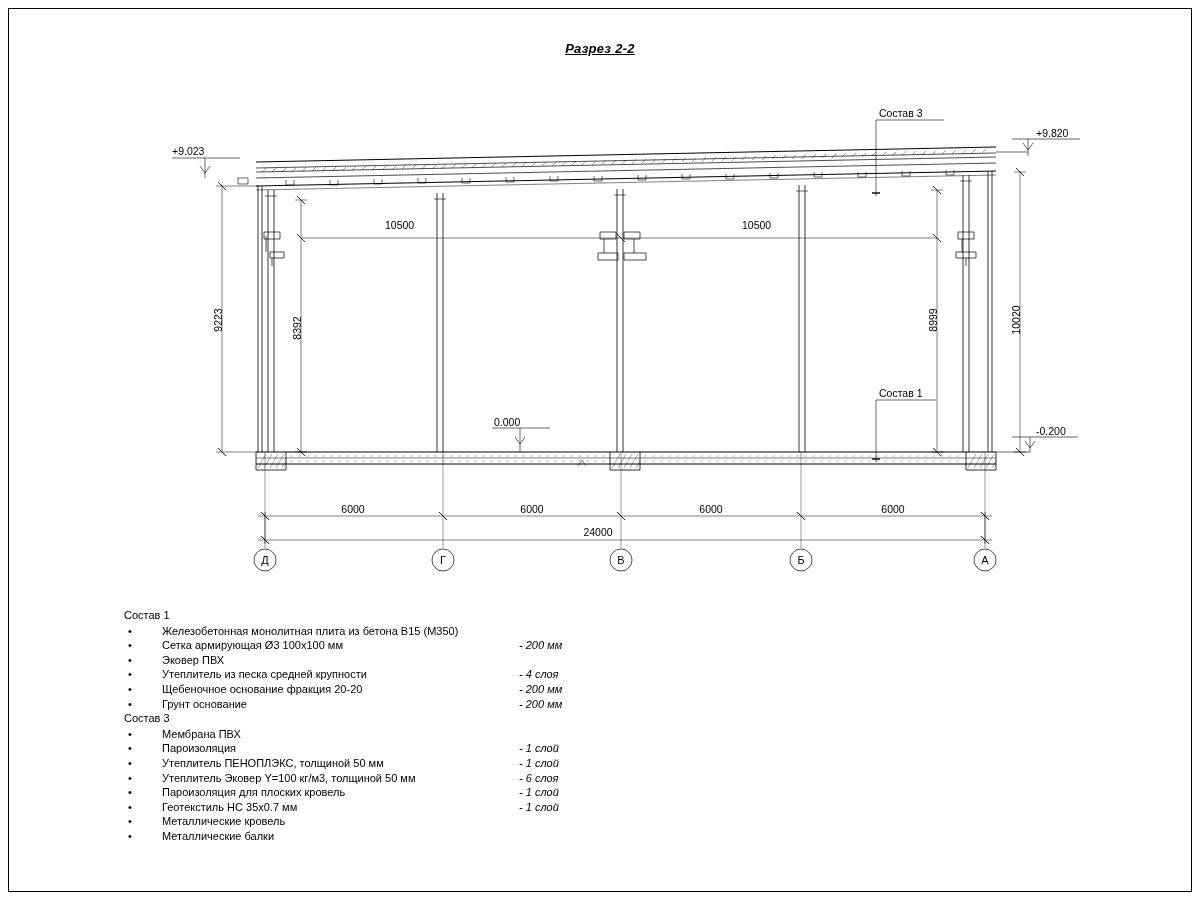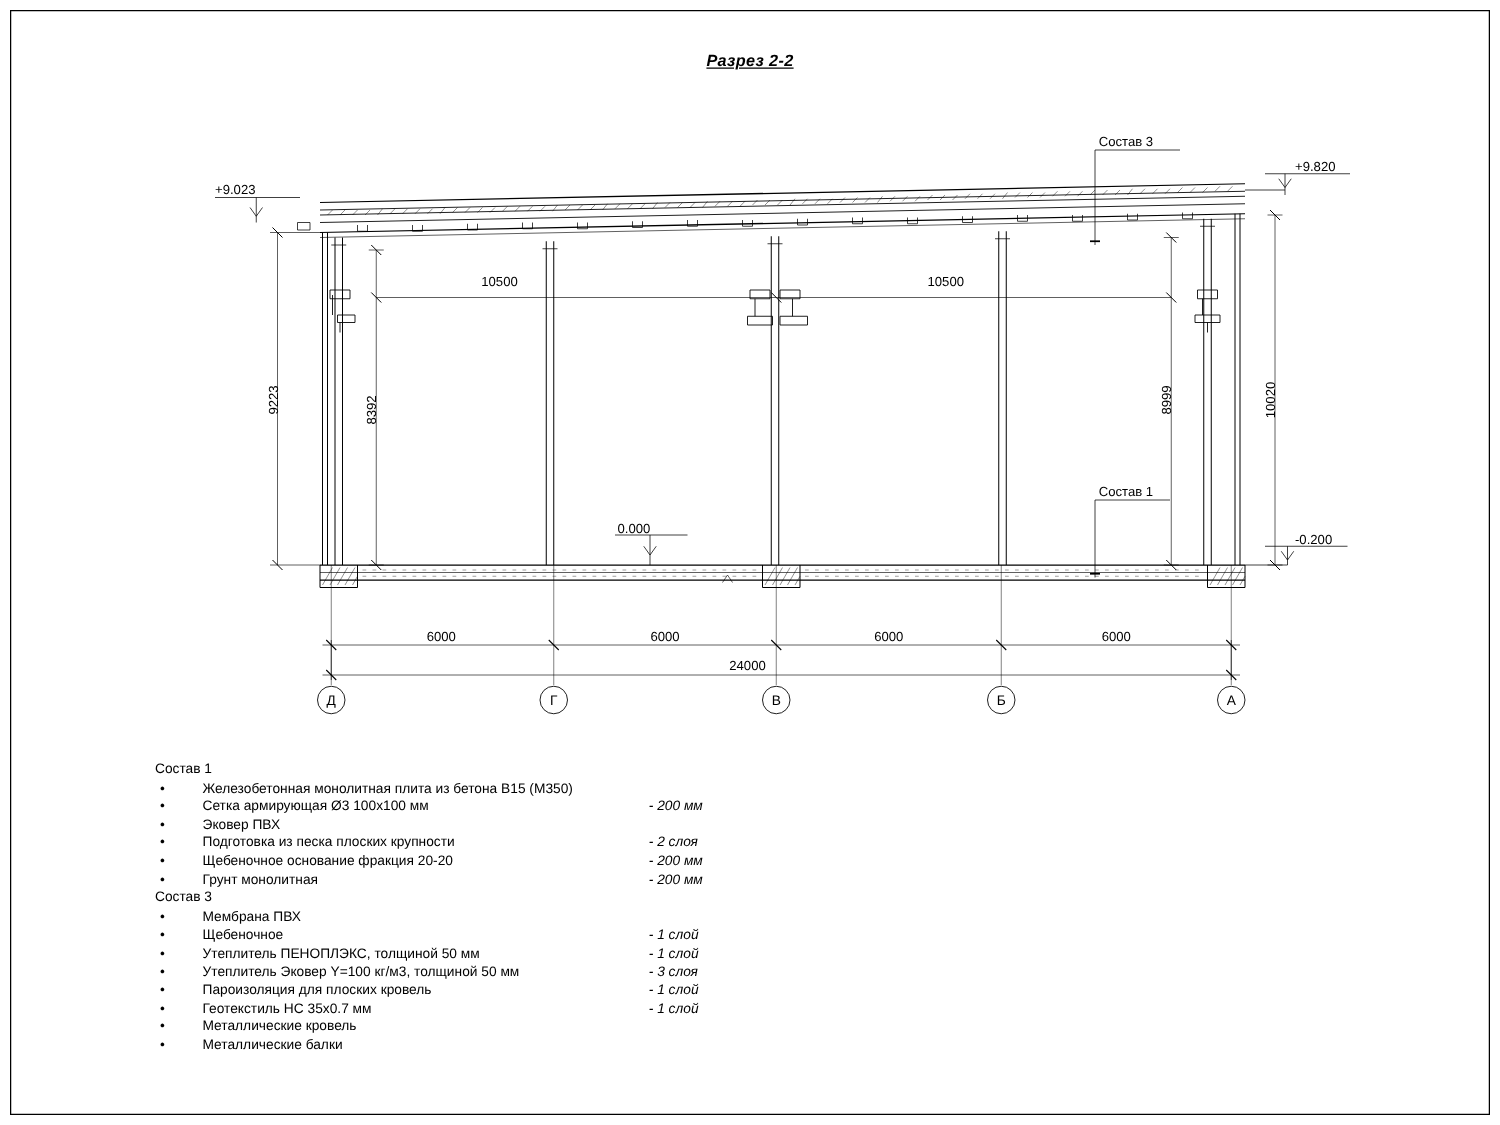--- a/index.html
+++ b/index.html
@@ -441,66 +441,66 @@
         <span class="bullet">•</span>
         <span class="txt">Сетка армирующая Ø3 100х100 мм</span>
       </div>
       <span class="val"></span>
     </div>
     <div class="rowwrap">
       <div class="row">
         <span class="bullet">•</span>
         <span class="txt">Эковер ПВХ</span>
       </div>
-      <span class="val">-  2 слоя</span>
-    </div>
-    <div class="rowwrap">
-      <div class="row">
-        <span class="bullet">•</span>
-        <span class="txt">Подготовка из песка плоских крупности</span>
+      <span class="val">-  4 слоя</span>
+    </div>
+    <div class="rowwrap">
+      <div class="row">
+        <span class="bullet">•</span>
+        <span class="txt">Утеплитель из песка средней крупности</span>
       </div>
       <span class="val">- 200 мм</span>
     </div>
     <div class="rowwrap">
       <div class="row">
         <span class="bullet">•</span>
         <span class="txt">Щебеночное основание фракция 20-20</span>
       </div>
       <span class="val">- 200 мм</span>
     </div>
     <div class="rowwrap">
       <div class="row">
         <span class="bullet">•</span>
-        <span class="txt">Грунт монолитная</span>
+        <span class="txt">Грунт основание</span>
       </div>
       <span class="val"></span>
     </div>
 
     <div class="head">Состав 3</div>
 
     <div class="rowwrap">
       <div class="row">
         <span class="bullet">•</span>
         <span class="txt">Мембрана ПВХ</span>
       </div>
       <span class="val">- 1 слой</span>
     </div>
     <div class="rowwrap">
       <div class="row">
         <span class="bullet">•</span>
-        <span class="txt">Щебеночное</span>
+        <span class="txt">Пароизоляция</span>
       </div>
       <span class="val">- 1 слой</span>
     </div>
     <div class="rowwrap">
       <div class="row">
         <span class="bullet">•</span>
         <span class="txt">Утеплитель ПЕНОПЛЭКС, толщиной 50 мм</span>
       </div>
-      <span class="val">- 3 слоя</span>
+      <span class="val">- 6 слоя</span>
     </div>
     <div class="rowwrap">
       <div class="row">
         <span class="bullet">•</span>
         <span class="txt">Утеплитель Эковер Y=100 кг/м3, толщиной 50 мм</span>
       </div>
       <span class="val">- 1 слой</span>
     </div>
     <div class="rowwrap">
       <div class="row">

